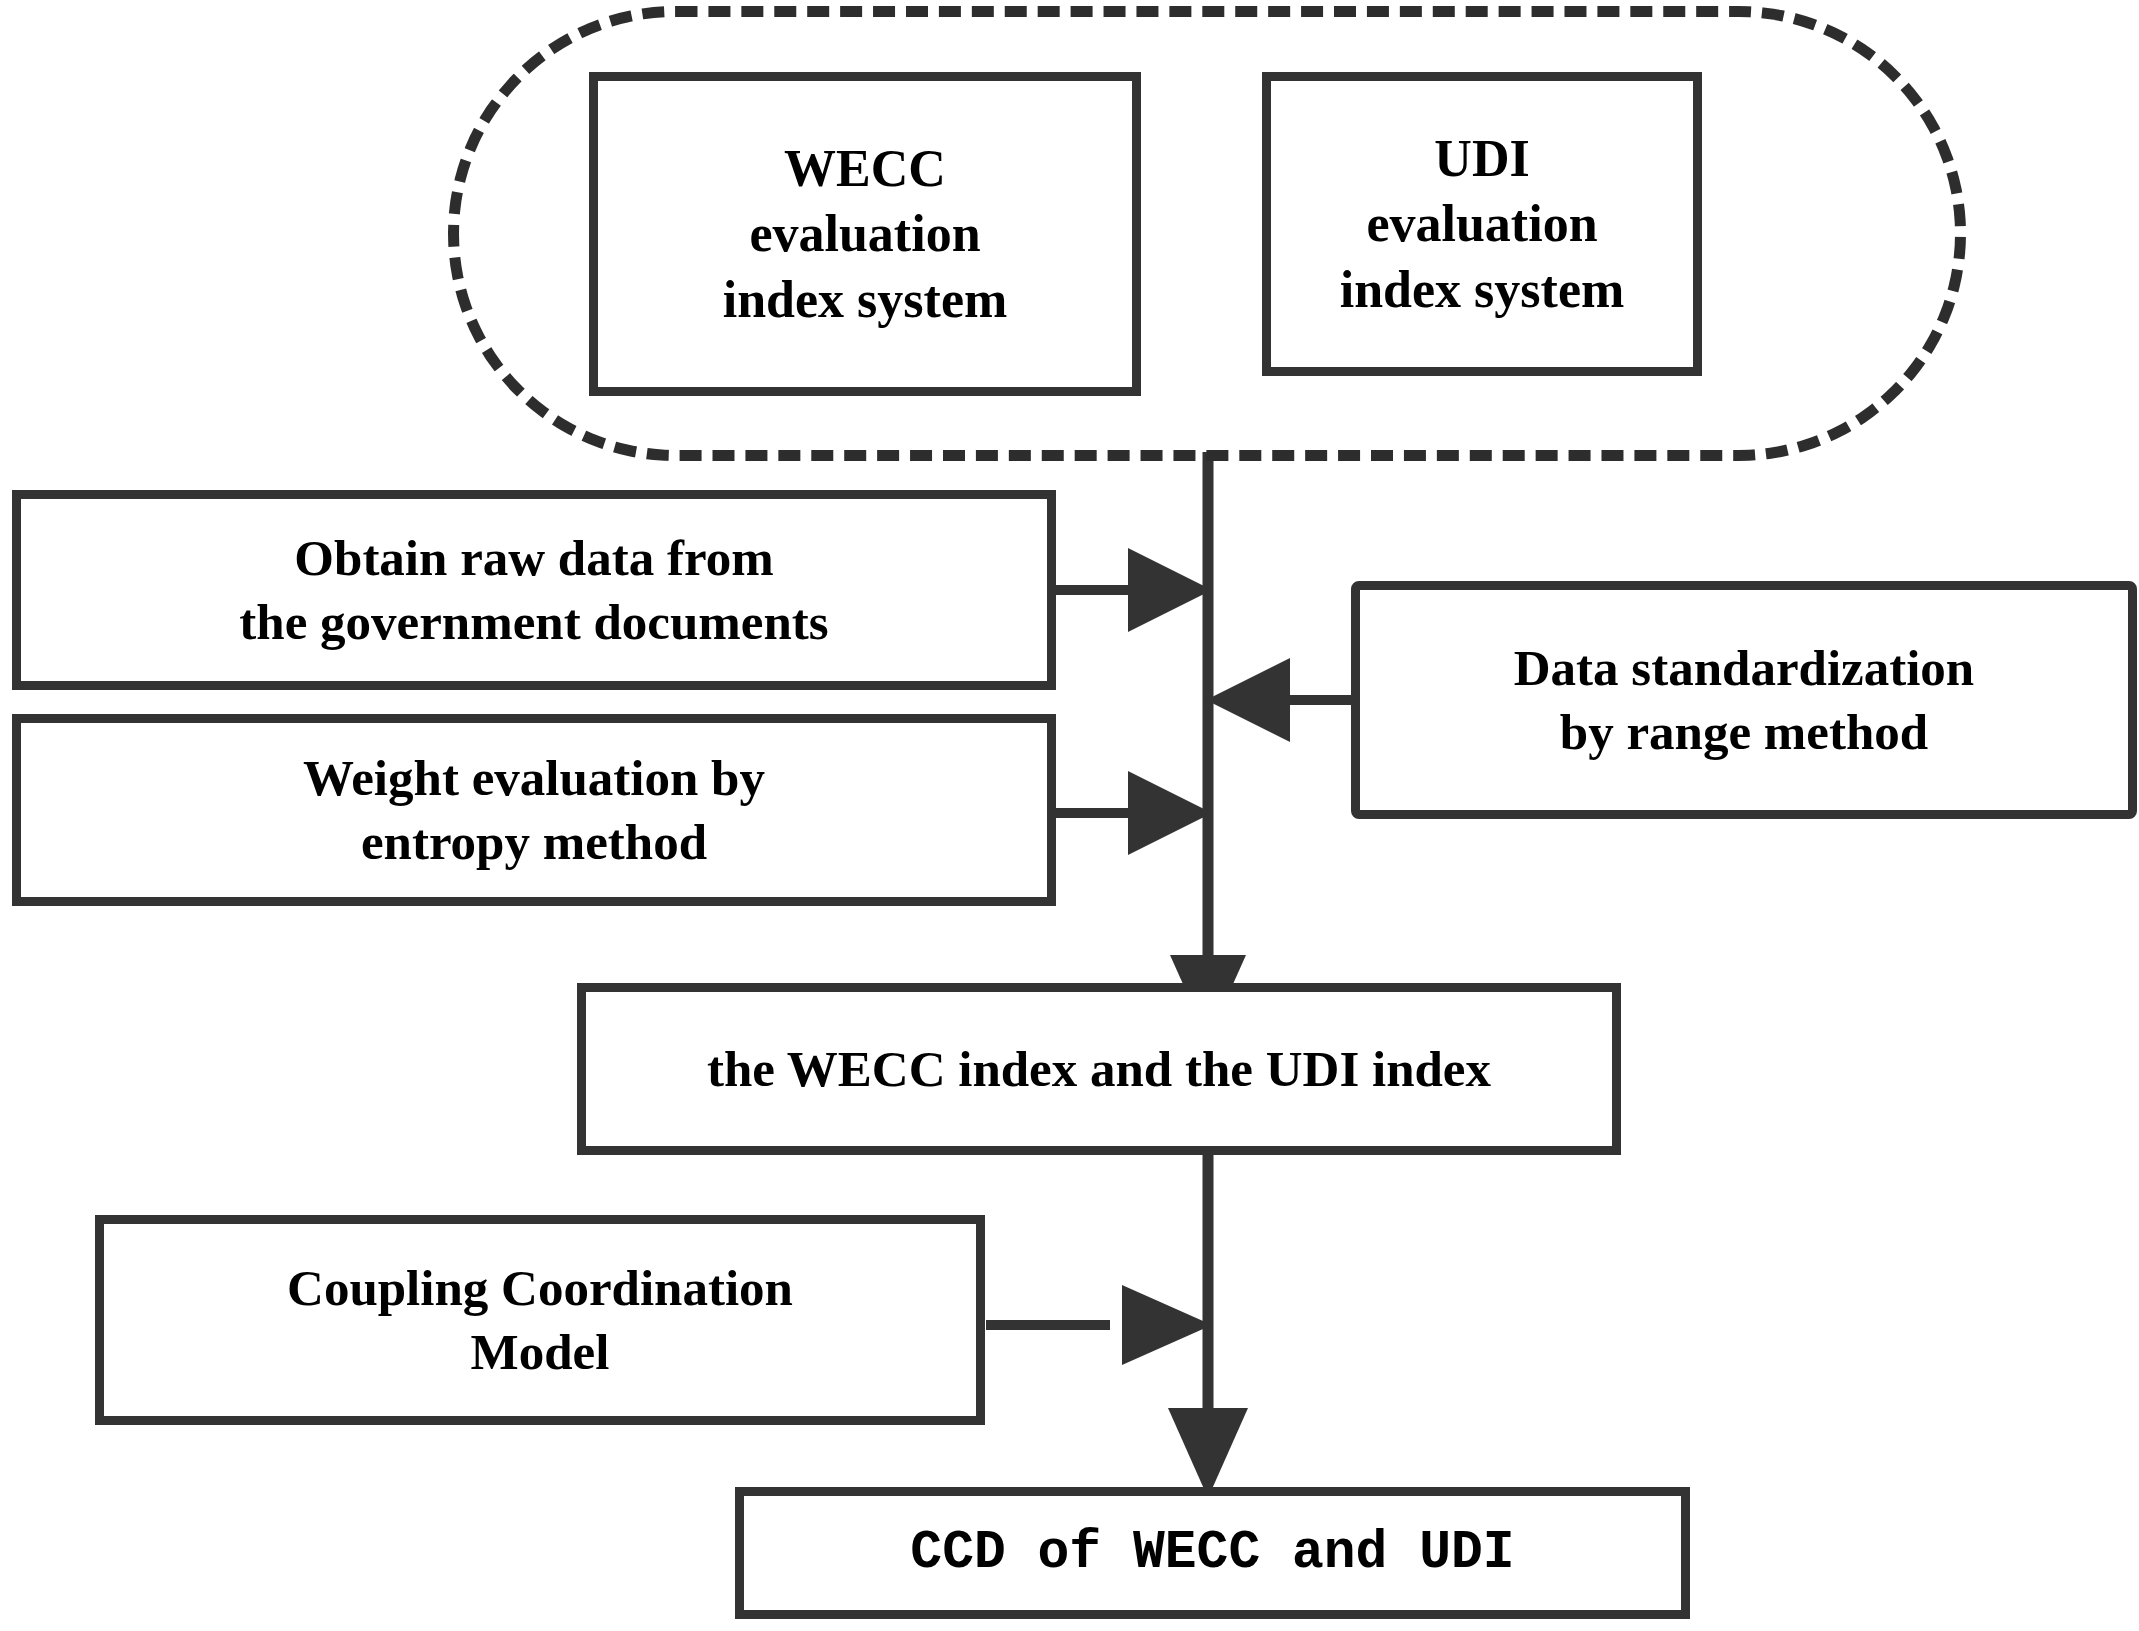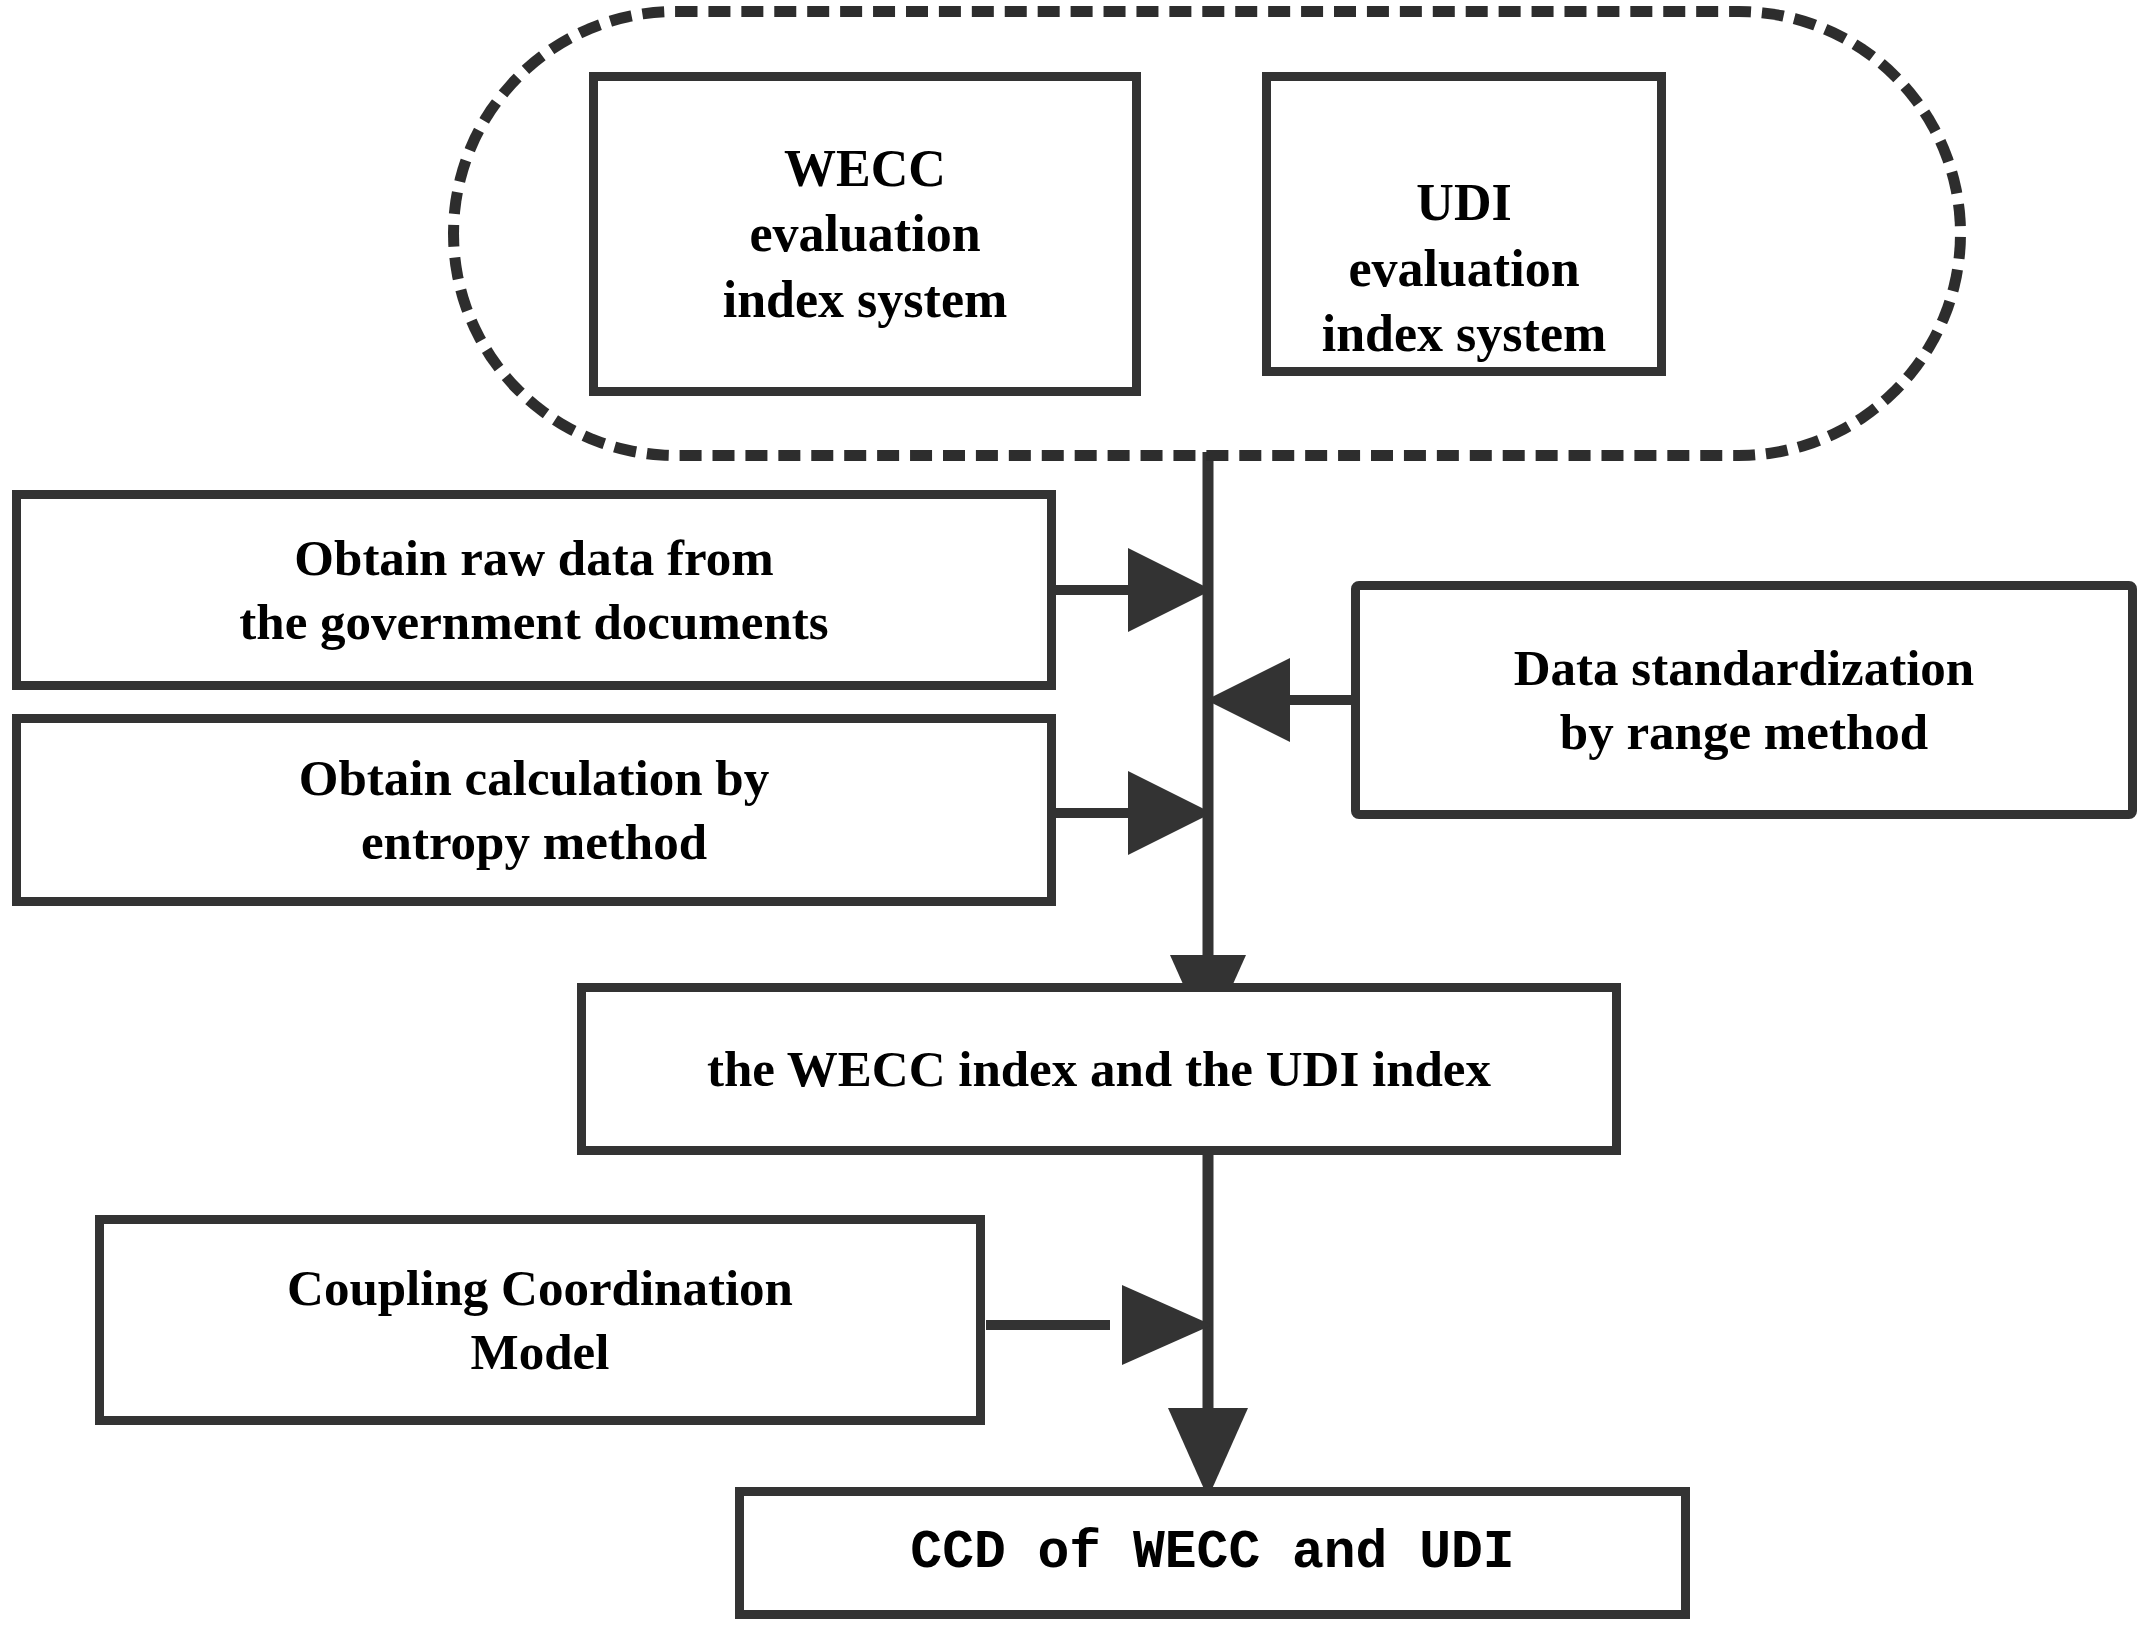--- a/index.html
+++ b/index.html
@@ -53,21 +53,21 @@
     width: 1518px;
     height: 455px;
     box-sizing: border-box;
     border: 11px dashed #2d2d2d;
     border-radius: 230px;
     background: transparent;
     z-index: 1;
   }
   
   #node-wecc        { left: 589px;  top: 72px;   width: 552px;  height: 324px; font-size: 52px; }
-  #node-udi         { left: 1262px; top: 72px;   width: 404px;  height: 304px; font-size: 52px; align-items: flex-end; }
+  #node-udi         { left: 1262px; top: 72px;   width: 440px;  height: 304px; font-size: 52px; }
   #node-rawdata     { left: 12px;   top: 490px;  width: 1044px; height: 200px; font-size: 51px; }
   #node-weight      { left: 12px;   top: 714px;  width: 1044px; height: 192px; font-size: 51px; }
   #node-standard    { left: 1351px; top: 581px;  width: 786px;  height: 238px; font-size: 51px; border-radius: 8px; }
   #node-index       { left: 577px;  top: 983px;  width: 1044px; height: 172px; font-size: 51px; }
   #node-coupling    { left: 95px;   top: 1215px; width: 890px;  height: 210px; font-size: 51px; }
   #node-ccd         { left: 735px;  top: 1487px; width: 955px;  height: 132px; font-size: 53px; font-family: Liberation Mono, monospace; }
 </style>
 </head>
 <body>
 
@@ -131,21 +131,21 @@
 evaluation
 index system</span>
   </div>
 
   <div class="node" id="node-rawdata">
     <span class="txt">Obtain raw data from
 the  government documents</span>
   </div>
 
   <div class="node" id="node-weight">
-    <span class="txt">Obtain calculation by
+    <span class="txt">Weight evaluation by
 entropy method</span>
   </div>
 
   <div class="node" id="node-standard">
     <span class="txt">Data standardization
 by range method</span>
   </div>
 
   <div class="node" id="node-index">
     <span class="txt">the WECC index and the UDI index</span>

